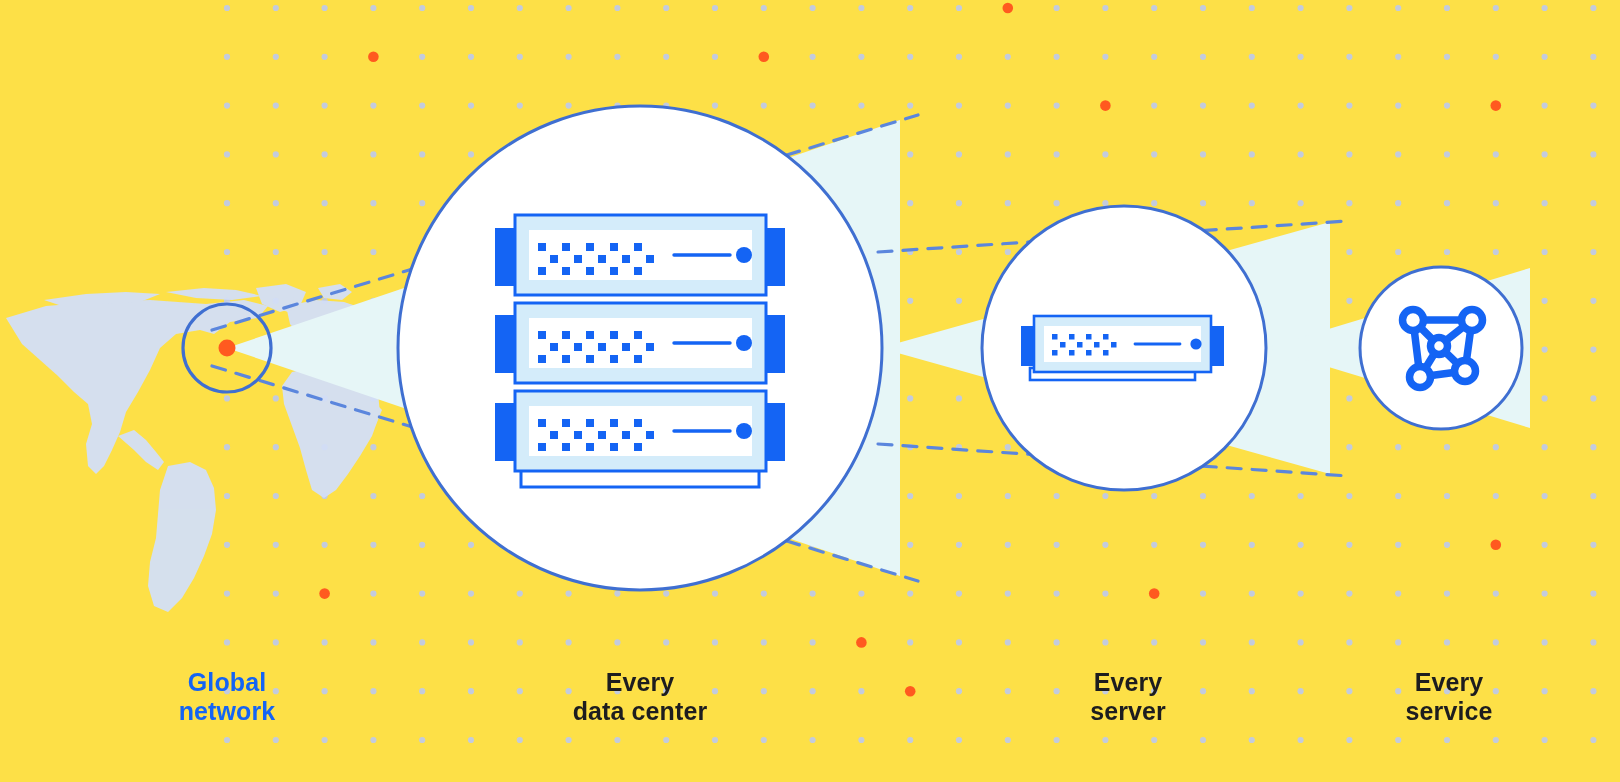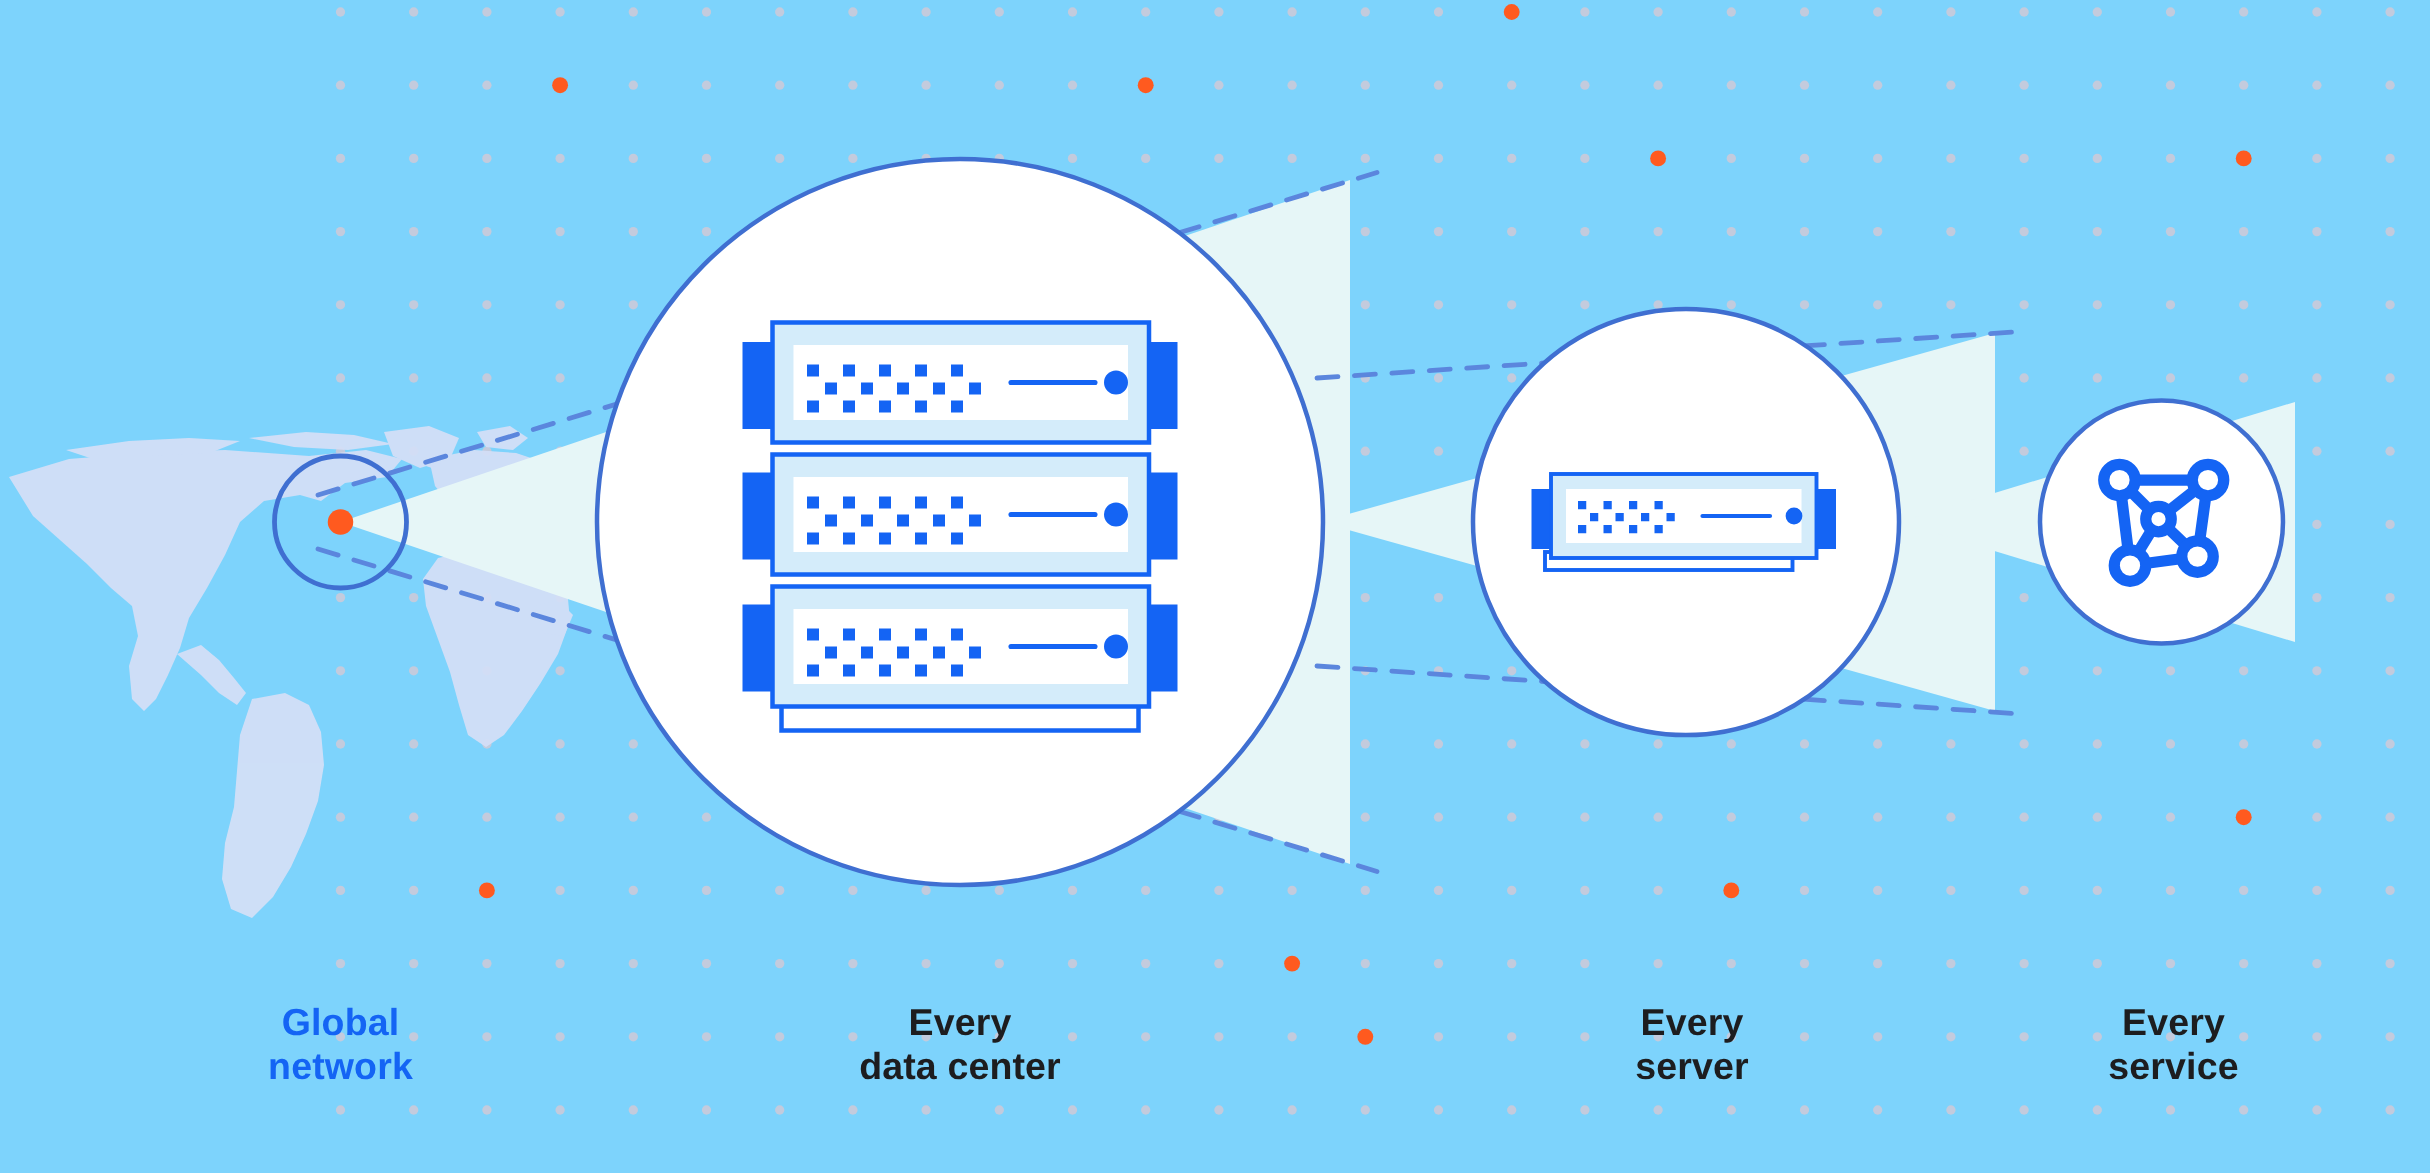--- a/index.html
+++ b/index.html
@@ -1,20 +1,20 @@
 <!DOCTYPE html>
 <html><head>
 <meta charset="utf-8">
 <style>
   html,body{margin:0;padding:0;background:#ffffff;}
   body{font-family:"Liberation Sans","DejaVu Sans",sans-serif;}
   #stage{
     position:relative;
     width:1620px;height:782px;
-    background:#7dd3fc;
+    background:#fde047;
     overflow:hidden;
   }
   #stage svg.layer{position:absolute;left:0;top:0;width:1620px;height:782px;}
   .lbl{
     position:absolute;
     text-align:center;
     font-size:25px;
     font-weight:600;
     line-height:1.14;
     letter-spacing:.1px;

